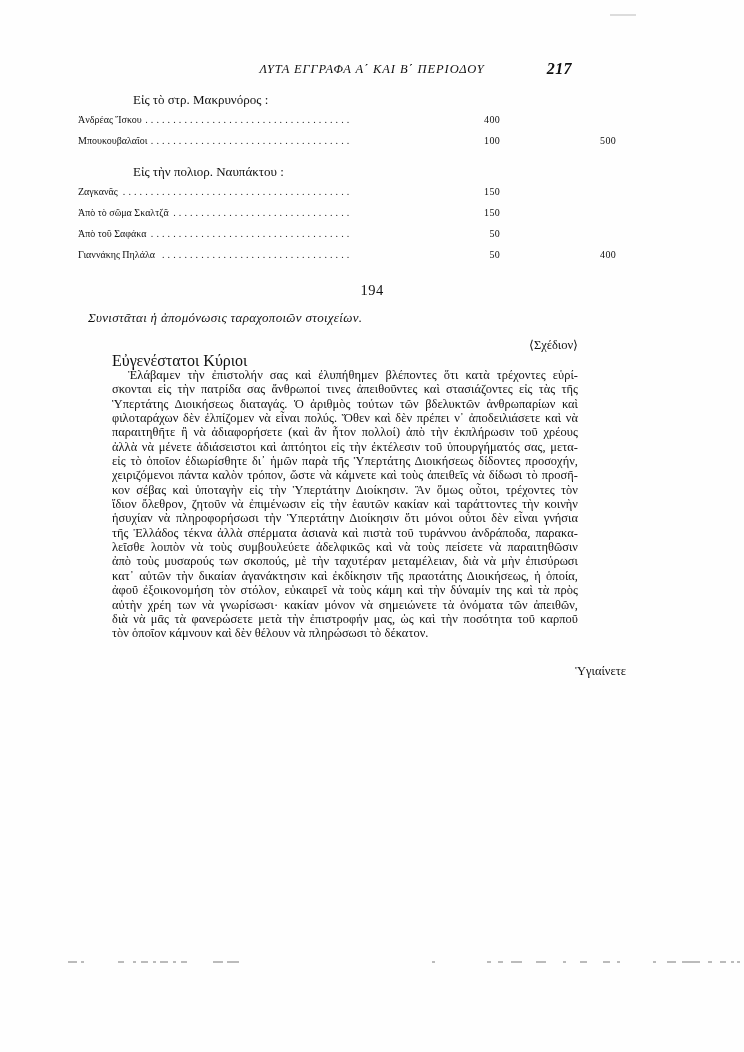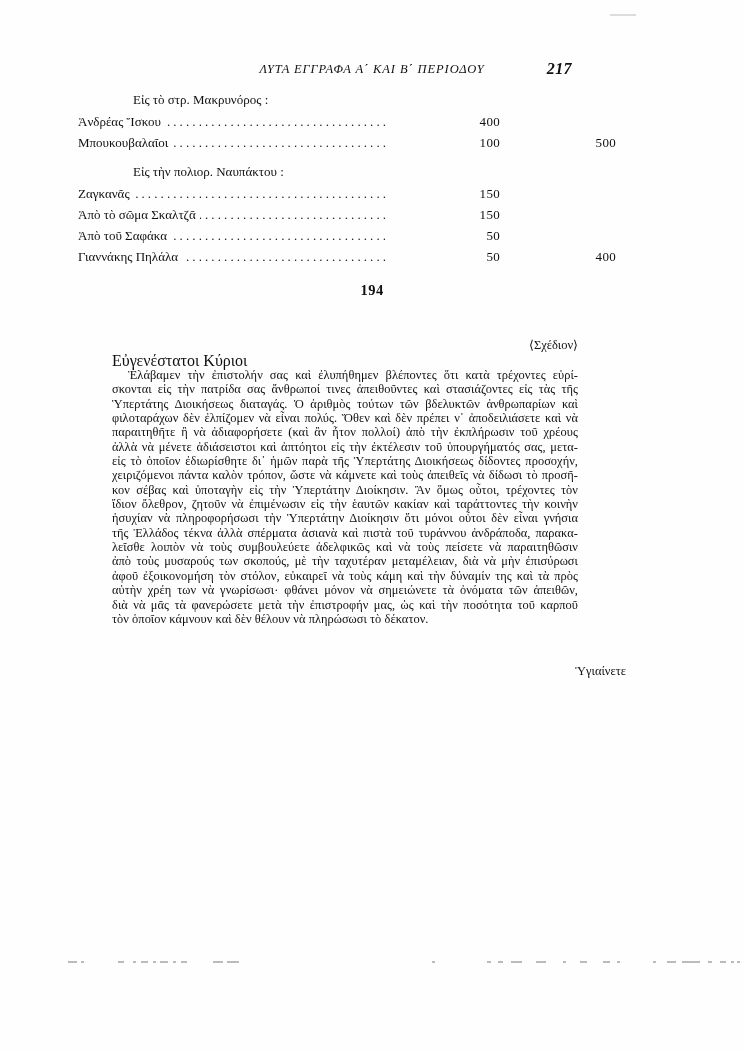--- a/index.html
+++ b/index.html
@@ -54,21 +54,21 @@
   }
   .acct-caption {
     font-size: 13px;
     margin-left: 55px;
     margin-bottom: 6px;
     white-space: nowrap;
   }
   .acct-row {
     position: relative;
     height: 21px;
-    font-size: 13px;
+    font-size: 10px;
   }
   .acct-label {
     position: absolute;
     left: 0;
     top: 0;
     white-space: nowrap;
     background: #fefefe;
     padding-right: 4px;
     z-index: 2;
   }
@@ -111,21 +111,21 @@
     background: #141414;
   }
 
   
   .docnum {
     position: absolute;
     left: 0;
     width: 744px;
     text-align: center;
     font-size: 14.5px;
-    font-weight: bold;
+    font-weight: normal;
     letter-spacing: 0.5px;
   }
   .docsub {
     position: absolute;
     left: 88px;
     font-size: 13px;
     font-style: italic;
     letter-spacing: 0.3px;
     white-space: nowrap;
   }
@@ -247,41 +247,43 @@
     <div class="acct-row">
       <span class="acct-label">Γιαννάκης Πηλάλα</span>
       <span class="acct-leader">.................................................</span>
       <span class="acct-amount">50</span>
       <span class="acct-total">400</span>
     </div>
     <div class="acct-rule" style="top:87px;"></div>
   </div>
 
   <div class="docnum" style="top:282px;">194</div>
+  <div class="docsub" style="top:310px;">Συνιστᾶται ἡ ἀπομόνωσις ταραχοποιῶν στοιχείων.</div>
   <div class="docsrc" style="top:337px;">⟨Σχέδιον⟩</div>
 
   <div class="salutation" style="top:352px;">Εὐγενέστατοι Κύριοι</div>
 
   <div class="body">
     <div class="bodyline just indent">Ἐλάβαμεν τὴν ἐπιστολήν σας καὶ ἐλυπήθημεν βλέποντες ὅτι κατὰ τρέχοντες εὑρί-</div>
     <div class="bodyline just">σκονται εἰς τὴν πατρίδα σας ἄνθρωποί τινες ἀπειθοῦντες καὶ στασιάζοντες εἰς τὰς τῆς</div>
     <div class="bodyline just">Ὑπερτάτης Διοικήσεως διαταγάς. Ὁ ἀριθμὸς τούτων τῶν βδελυκτῶν ἀνθρωπαρίων καὶ</div>
     <div class="bodyline just">φιλοταράχων δὲν ἐλπίζομεν νὰ εἶναι πολύς. Ὅθεν καὶ δὲν πρέπει ν᾿ ἀποδειλιάσετε καὶ νὰ</div>
     <div class="bodyline just">παραιτηθῆτε ἢ νὰ ἀδιαφορήσετε (καὶ ἂν ἦτον πολλοί) ἀπὸ τὴν ἐκπλήρωσιν τοῦ χρέους</div>
     <div class="bodyline just">ἀλλὰ νὰ μένετε ἀδιάσειστοι καὶ ἀπτόητοι εἰς τὴν ἐκτέλεσιν τοῦ ὑπουργήματός σας, μετα-</div>
     <div class="bodyline just">εἰς τὸ ὁποῖον ἐδιωρίσθητε δι᾿ ἡμῶν παρὰ τῆς Ὑπερτάτης Διοικήσεως δίδοντες προσοχήν,</div>
     <div class="bodyline just">χειριζόμενοι πάντα καλὸν τρόπον, ὥστε νὰ κάμνετε καὶ τοὺς ἀπειθεῖς νὰ δίδωσι τὸ προσῆ-</div>
     <div class="bodyline just">κον σέβας καὶ ὑποταγὴν εἰς τὴν Ὑπερτάτην Διοίκησιν. Ἂν ὅμως οὗτοι, τρέχοντες τὸν</div>
     <div class="bodyline just">ἴδιον ὄλεθρον, ζητοῦν νὰ ἐπιμένωσιν εἰς τὴν ἑαυτῶν κακίαν καὶ ταράττοντες τὴν κοινὴν</div>
     <div class="bodyline just">ἡσυχίαν νὰ πληροφορήσωσι τὴν Ὑπερτάτην Διοίκησιν ὅτι μόνοι οὗτοι δὲν εἶναι γνήσια</div>
     <div class="bodyline just">τῆς Ἑλλάδος τέκνα ἀλλὰ σπέρματα ἀσιανὰ καὶ πιστὰ τοῦ τυράννου ἀνδράποδα, παρακα-</div>
     <div class="bodyline just">λεῖσθε λοιπὸν νὰ τοὺς συμβουλεύετε ἀδελφικῶς καὶ νὰ τοὺς πείσετε νὰ παραιτηθῶσιν</div>
     <div class="bodyline just">ἀπὸ τοὺς μυσαρούς των σκοπούς, μὲ τὴν ταχυτέραν μεταμέλειαν, διὰ νὰ μὴν ἐπισύρωσι</div>
+    <div class="bodyline just">κατ᾿ αὐτῶν τὴν δικαίαν ἀγανάκτησιν καὶ ἐκδίκησιν τῆς πραοτάτης Διοικήσεως, ἡ ὁποία,</div>
     <div class="bodyline just">ἀφοῦ ἐξοικονομήση τὸν στόλον, εὐκαιρεῖ νὰ τοὺς κάμη καὶ τὴν δύναμίν της καὶ τὰ πρὸς</div>
-    <div class="bodyline just">αὐτὴν χρέη των νὰ γνωρίσωσι· φθάνει μόνον νὰ σημειώνετε τὰ ὀνόματα τῶν ἀπειθῶν,</div>
+    <div class="bodyline just">αὐτὴν χρέη των νὰ γνωρίσωσι· κακίαν μόνον νὰ σημειώνετε τὰ ὀνόματα τῶν ἀπειθῶν,</div>
     <div class="bodyline just">διὰ νὰ μᾶς τὰ φανερώσετε μετὰ τὴν ἐπιστροφήν μας, ὡς καὶ τὴν ποσότητα τοῦ καρποῦ</div>
     <div class="bodyline just last">τὸν ὁποῖον κάμνουν καὶ δὲν θέλουν νὰ πληρώσωσι τὸ δέκατον.</div>
   </div>
 
   <div class="signoff" style="top:664px;">Ὑγιαίνετε</div>
 
   <div class="artifacts">
     <i style="left:68px;width:9px;"></i>
     <i style="left:81px;width:3px;"></i>
     <i style="left:118px;width:6px;"></i>

